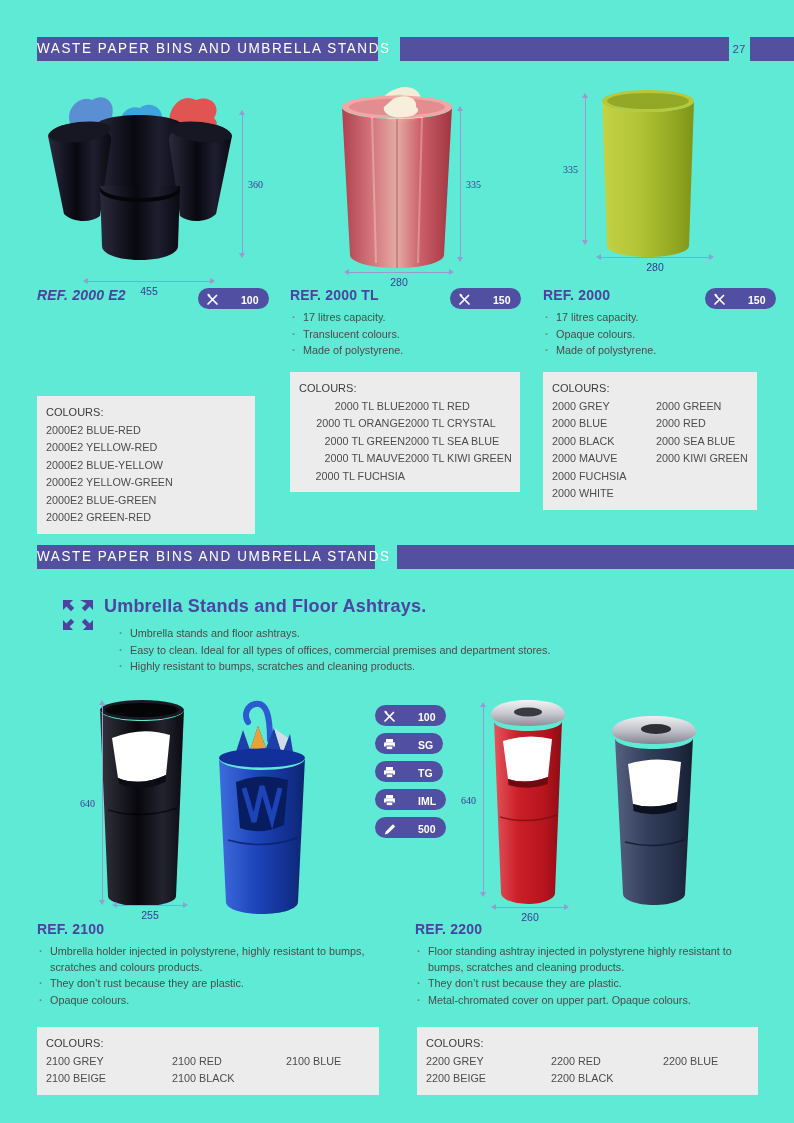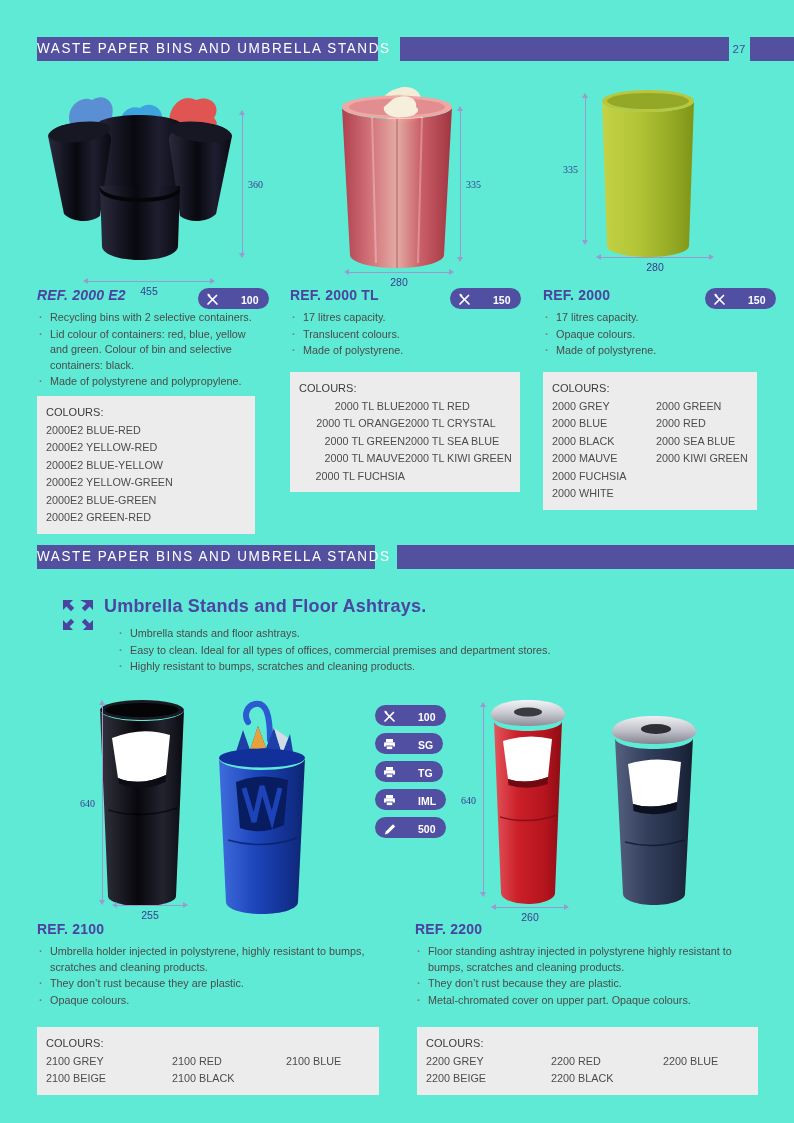--- a/index.html
+++ b/index.html
@@ -99,25 +99,20 @@
   </div>
   <h3 class="ref" style="left:37px;top:287px;font-style:italic;">REF. 2000 E2</h3>
   <div class="badge" style="left:198px;top:288px;">
     <svg width="13" height="13" viewBox="0 0 13 13">
       <path d="M2 11 L10.5 2.5" stroke="#fff" stroke-width="1.7" stroke-linecap="round"></path>
       <path d="M2.5 2.5 L11 11" stroke="#fff" stroke-width="1.7" stroke-linecap="round"></path>
       <path d="M1 1 a2.4 2.4 0 0 1 3.2 3.2 L2.6 2.6 Z" fill="#fff"></path>
     </svg>
     <span>100</span>
   </div>
-  <ul class="bullets" style="left:37px;top:310px;width:225px;">
-    <li>Recycling bins with 2 selective containers.</li>
-    <li>Lid colour of containers: red, blue, yellow and green. Colour of bin and selective containers: black.</li>
-    <li>Made of polystyrene and polypropylene.</li>
-  </ul>
   <div class="cbox" style="left:37px;top:396px;width:218px;">
     <div class="chead">COLOURS:</div>
     <div class="ccols">
         <div class="ccol">
       <div>2000E2 BLUE-RED</div>
       <div>2000E2 YELLOW-RED</div>
       <div>2000E2 BLUE-YELLOW</div>
       <div>2000E2 YELLOW-GREEN</div>
       <div>2000E2 BLUE-GREEN</div>
       <div>2000E2 GREEN-RED</div>
@@ -392,21 +387,21 @@
     <path d="M6 20 C6 10 24 4 48 4 C72 4 90 10 90 20 C90 27 72 32 48 32 C24 32 6 27 6 20 Z" fill="url(#gchrome2)"></path>
     <ellipse cx="50" cy="17" rx="15" ry="5" fill="#2e2e36"></ellipse>
     <path d="M9 26 L17 182 C17 188 31 193 48 193 C65 193 79 188 79 182 L87 26 C87 32 70 37 48 37 C26 37 9 32 9 26 Z" fill="url(#gnvy)"></path>
     <path d="M22 52 Q48 44 75 50 L71 90 Q46 98 27 92 Z" fill="#ffffff"></path>
     <path d="M27 92 Q46 98 71 90 L70.5 98 Q47 106 27.5 99 Z" fill="#0b111e"></path>
     <path d="M19 130 Q48 138 78 128" stroke="#10172a" stroke-width="1.4" fill="none" opacity="0.8"></path>
   </svg>
 
   <h3 class="ref" style="left:37px;top:921px;">REF. 2100</h3>
   <ul class="bullets" style="left:37px;top:944px;width:356px;">
-    <li>Umbrella holder injected in polystyrene, highly resistant to bumps, scratches and cleaning products.</li>
+    <li>Umbrella holder injected in polystyrene, highly resistant to bumps, scratches and colours products.</li>
     <li>They don’t rust because they are plastic.</li>
     <li>Opaque colours.</li>
   </ul>
   <div class="cbox" style="left:37px;top:1027px;width:342px;">
     <div class="chead">COLOURS:</div>
     <div class="ccols">
       <div class="ccol" style="width:126px;">
         <div>2100 GREY</div>
         <div>2100 BEIGE</div>
       </div>

